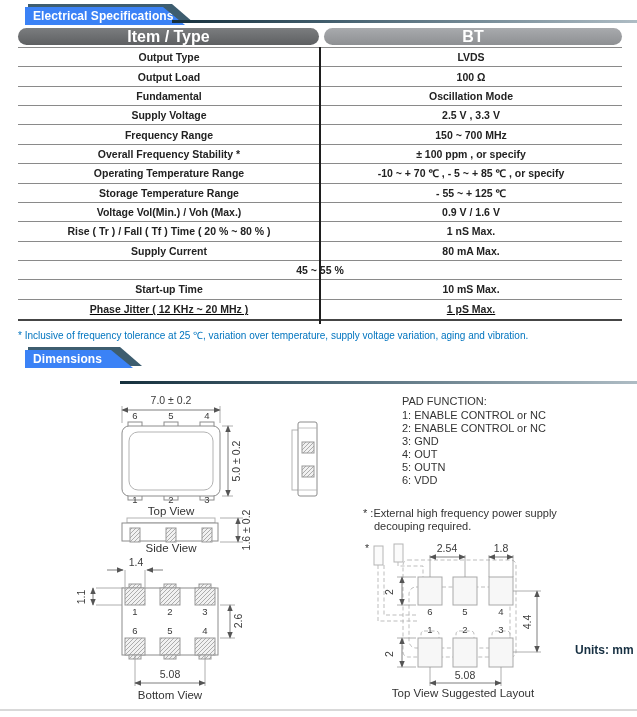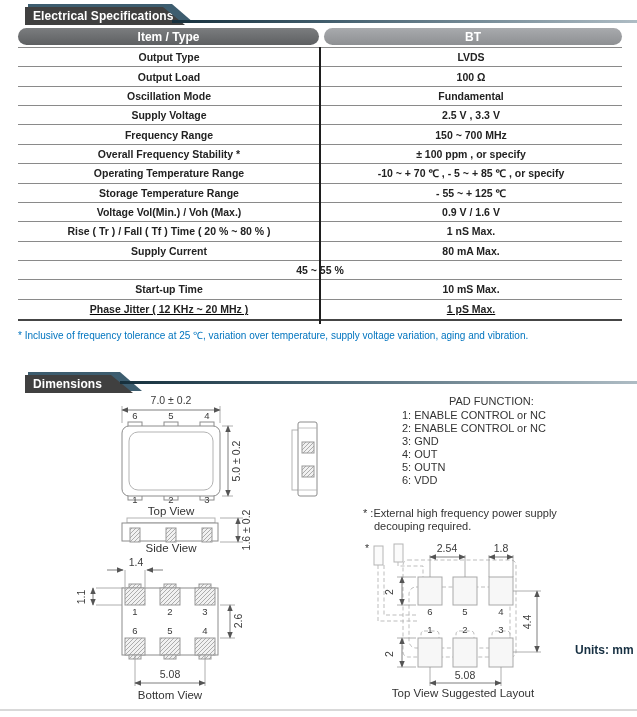--- a/index.html
+++ b/index.html
@@ -10,52 +10,52 @@
   }
   .abs{position:absolute;}
 
   
   .sec-banner{position:absolute;height:18px;}
   .sec-banner .back{
     position:absolute;top:-3px;left:3px;right:-9px;bottom:2px;background:#3d5d6f;
     clip-path:polygon(0 0,calc(100% - 22px) 0,100% 100%,0 100%);
   }
   .sec-banner .front{
-    position:absolute;inset:0;background:#404040;color:#fff;
+    position:absolute;inset:0;background:#3b82f6;color:#fff;
     clip-path:polygon(0 0,calc(100% - 22px) 0,100% 100%,0 100%);
     display:flex;align-items:center;padding-left:8px;box-sizing:border-box;
     font-size:12px;font-weight:bold;letter-spacing:.1px;white-space:nowrap;
   }
   .sec-line{position:absolute;height:3px;background:linear-gradient(to right,#16303d 0%,#44606f 35%,#aebcc4 100%);}
 
   
   .hdr-pill{
     position:absolute;height:17px;border-radius:9px;color:#fff;
     display:flex;align-items:center;justify-content:center;
-    font-size:12px;font-weight:bold;
+    font-size:16px;font-weight:bold;
   }
   .hdr-left{background:linear-gradient(180deg,#7b7d7f,#5e6062);}
   .hdr-right{background:linear-gradient(180deg,#a8aaad,#8e9093);}
   .spec-table{
     position:absolute;left:18px;top:47px;width:604px;
     border-top:1.4px solid #8a8a8a;border-bottom:2px solid #454545;
   }
   .trow{display:flex;height:19.36px;border-bottom:1.4px solid #8a8a8a;box-sizing:border-box;}
   .trow:last-child{border-bottom:none;text-decoration:underline;}
   .tcell{display:flex;align-items:center;justify-content:center;
     font-size:10.5px;font-weight:bold;color:#222;white-space:nowrap;}
   .tcell.left{width:302px;}
   .tcell.right{flex:1;}
   .vdivider{position:absolute;left:319px;top:47px;width:1.6px;height:277px;background:#1e1e1e;}
 
   .footnote{position:absolute;left:18px;top:328px;font-size:10px;font-weight:normal;color:#0074bf;white-space:nowrap;}
 
   
   .padfn{position:absolute;left:402px;top:395px;font-size:11px;color:#333;line-height:13px;}
-  .padfn .t{margin-bottom:1px;margin-left:47px;}
+  .padfn .t{margin-bottom:1px;}
   .hf-note{position:absolute;left:363px;top:507px;font-size:11px;color:#333;line-height:13px;}
   .hf-note .l2{padding-left:11px;}
   .units{position:absolute;left:575px;top:643px;font-size:12px;font-weight:bold;color:#173042;}
 
   .page-bottom-line{position:absolute;left:0;top:709px;width:637px;height:2px;background:#d9d9d9;}
 
   svg text{font-family:"Liberation Sans", sans-serif;}
   .dimtxt{font-size:10.5px;fill:#3a3a3a;}
   .pintxt{font-size:9.5px;fill:#3a3a3a;}
   .viewlbl{font-size:11.5px;fill:#333;}
@@ -75,22 +75,22 @@
 <div class="spec-table">
   <div class="trow">
       <div class="tcell left">Output Type</div>
       <div class="tcell right">LVDS</div>
     </div>
   <div class="trow">
       <div class="tcell left">Output Load</div>
       <div class="tcell right">100 Ω</div>
     </div>
   <div class="trow">
+      <div class="tcell right">Fundamental</div>
       <div class="tcell left">Oscillation Mode</div>
-      <div class="tcell right">Fundamental</div>
     </div>
   <div class="trow">
       <div class="tcell left">Supply Voltage</div>
       <div class="tcell right">2.5 V , 3.3 V</div>
     </div>
   <div class="trow">
       <div class="tcell left">Frequency Range</div>
       <div class="tcell right">150 ~ 700 MHz</div>
     </div>
   <div class="trow">
@@ -126,21 +126,21 @@
     </div>
   <div class="trow">
       <div class="tcell left">Phase Jitter ( 12 KHz ~ 20 MHz )</div>
       <div class="tcell right">1 pS Max.</div>
     </div>
 </div>
 <div class="vdivider"></div>
 
 <div class="footnote">* Inclusive of frequency tolerance at 25 ℃, variation over temperature, supply voltage variation, aging and vibration.</div>
 
-<div class="sec-banner" style="left:25px;top:375px;width:108px;">
+<div class="sec-banner" style="left:25px;top:350px;width:108px;">
   <div class="back"></div>
   <div class="front">Dimensions</div>
 </div>
 <div class="sec-line" style="left:120px;top:381px;width:517px;"></div>
 
 <svg class="abs" style="left:0;top:388px;" width="637" height="329" viewBox="0 0 637 329">
   <defs>
     <pattern id="hatch" patternUnits="userSpaceOnUse" width="4" height="4">
       <rect width="4" height="4" fill="#f1f1f1"></rect>
       <path d="M0,4 L4,0 M-1,1 L1,-1 M3,5 L5,3" stroke="#9b9b9b" stroke-width="0.8"></path>

